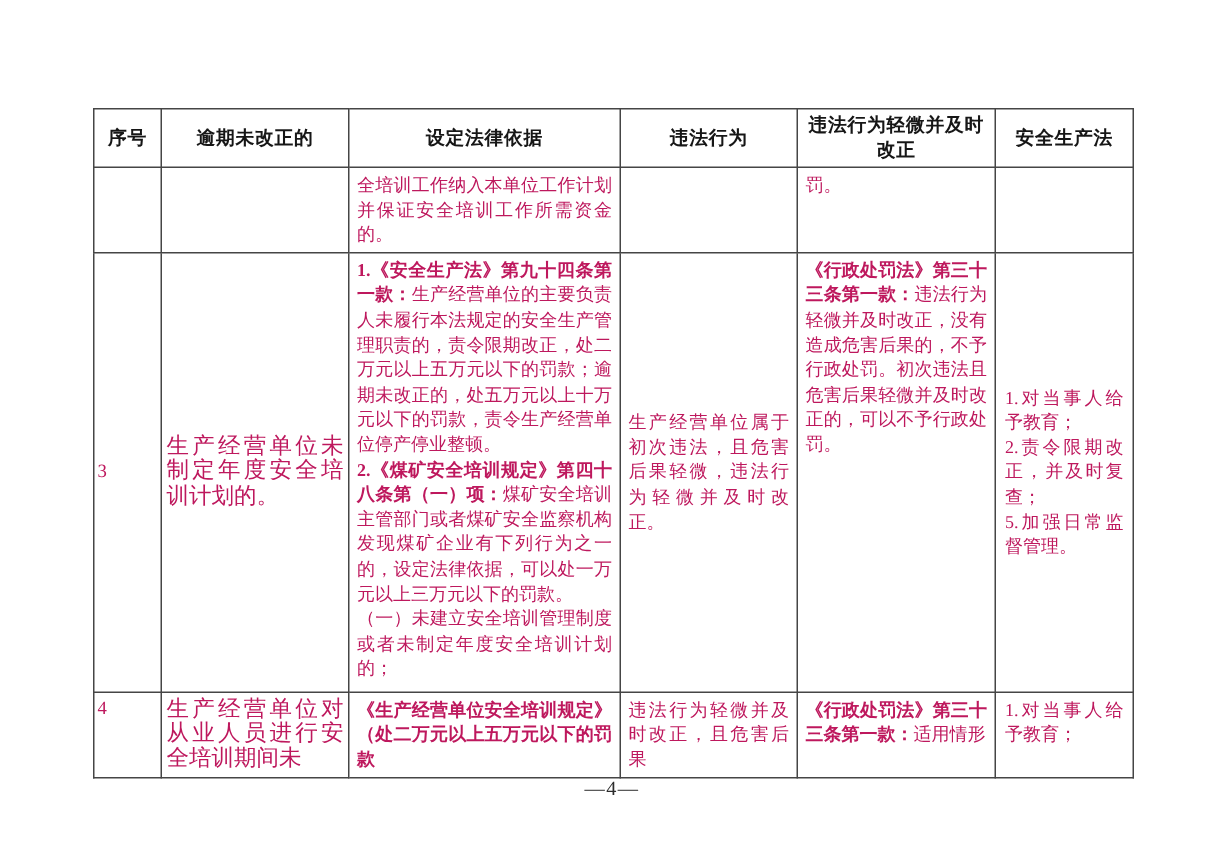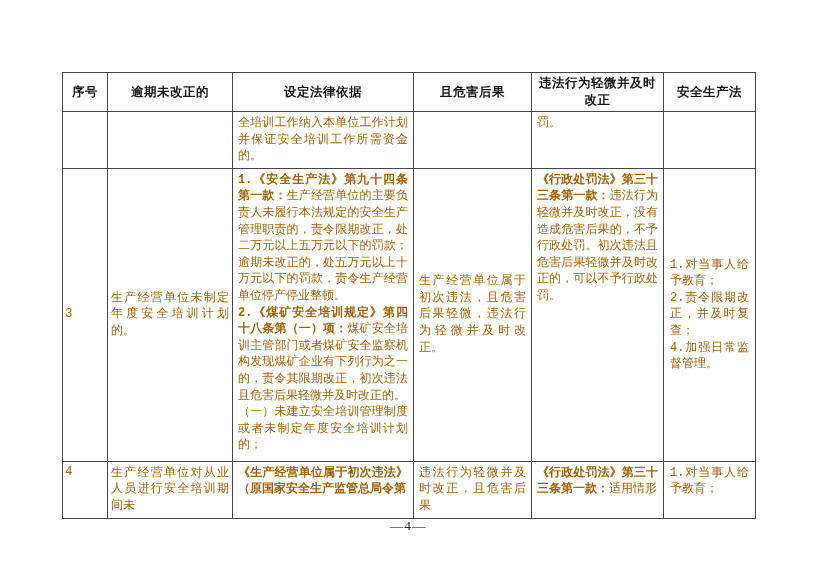--- a/index.html
+++ b/index.html
@@ -45,25 +45,24 @@
     height: 27px;
     padding: 2px;
     letter-spacing: 0.5px;
     color: #161616;
   }
   td {
     font-size: 12px;
     line-height: 16.6px;
     vertical-align: middle;
     padding: 3px 5px;
-    color: #a16207;
-    font-family: Liberation Mono, monospace;
+    color: #be185d;
   }
   td.c0 { text-align: center; padding: 2px; font-size: 12.5px; }
-  td.c1 { padding: 3px 3px; font-size: 12px; }
+  td.c1 { padding: 3px 3px; font-size: 15px; }
   td.c2 { vertical-align: top; }
   td.c4 { vertical-align: top; }
   td.c5 { padding: 3px 6px; }
   tr.r0 td { height: 48px; vertical-align: top; }
   tr.r0 td.c0, tr.r0 td.c1, tr.r0 td.c3, tr.r0 td.c5 { vertical-align: top; }
   tr.r1 td { height: 286px; }
   tr.r1 td.c2, tr.r1 td.c4 { vertical-align: top; }
   tr.r2 td { height: 33px; vertical-align: top; }
   .block {
     text-align: justify;
@@ -91,21 +90,21 @@
         <col class="c2">
         <col class="c3">
         <col class="c4">
         <col class="c5">
       </colgroup>
       <thead>
         <tr>
           <th class="c0">序号</th>
           <th class="c1">逾期未改正的</th>
           <th class="c2">设定法律依据</th>
-          <th class="c3">且危害后果</th>
+          <th class="c3">违法行为</th>
           <th class="c4">违法行为轻微并及时改正</th>
           <th class="c5">安全生产法</th>
         </tr>
       </thead>
       <tbody>
         <tr class="r0">
           <td class="c0"></td>
           <td class="c1"></td>
           <td class="c2">
             <div class="block"><span>全培训工作纳入本单位工作计划并保证安全培训工作所需资金的。</span></div>
@@ -118,44 +117,44 @@
         </tr>
         <tr class="r1">
           <td class="c0">
             <div class="block"><span>3</span></div>
           </td>
           <td class="c1">
             <div class="block"><span>生产经营单位未制定年度安全培训计划的。</span></div>
           </td>
           <td class="c2">
             <div class="block"><span class="b">1.《安全生产法》第九十四条第一款：</span><span>生产经营单位的主要负责人未履行本法规定的安全生产管理职责的，责令限期改正，处二万元以上五万元以下的罚款；逾期未改正的，处五万元以上十万元以下的罚款，责令生产经营单位停产停业整顿。</span></div>
-            <div class="block"><span class="b">2.《煤矿安全培训规定》第四十八条第（一）项：</span><span>煤矿安全培训主管部门或者煤矿安全监察机构发现煤矿企业有下列行为之一的，责令其限期改正，初次违法且危害后果轻微并及时改正的。</span></div>
+            <div class="block"><span class="b">2.《煤矿安全培训规定》第四十八条第（一）项：</span><span>煤矿安全培训主管部门或者煤矿安全监察机构发现煤矿企业有下列行为之一的，设定法律依据，可以处一万元以上三万元以下的罚款。</span></div>
             <div class="block"><span>（一）未建立安全培训管理制度或者未制定年度安全培训计划的；</span></div>
           </td>
           <td class="c3">
             <div class="block"><span>生产经营单位属于初次违法，且危害后果轻微，违法行为轻微并及时改正。</span></div>
           </td>
           <td class="c4">
             <div class="block"><span class="b">《行政处罚法》第三十三条第一款：</span><span>违法行为轻微并及时改正，没有造成危害后果的，不予行政处罚。初次违法且危害后果轻微并及时改正的，可以不予行政处罚。</span></div>
           </td>
           <td class="c5">
             <div class="block"><span>1.对当事人给予教育；</span></div>
             <div class="block"><span>2.责令限期改正，并及时复查；</span></div>
-            <div class="block"><span>4.加强日常监督管理。</span></div>
+            <div class="block"><span>5.加强日常监督管理。</span></div>
           </td>
         </tr>
         <tr class="r2">
           <td class="c0">
             <div class="block"><span>4</span></div>
           </td>
           <td class="c1">
             <div class="block"><span>生产经营单位对从业人员进行安全培训期间未</span></div>
           </td>
           <td class="c2">
-            <div class="block"><span class="b">《生产经营单位属于初次违法》（原国家安全生产监管总局令第</span></div>
+            <div class="block"><span class="b">《生产经营单位安全培训规定》（处二万元以上五万元以下的罚款</span></div>
           </td>
           <td class="c3">
             <div class="block"><span>违法行为轻微并及时改正，且危害后果</span></div>
           </td>
           <td class="c4">
             <div class="block"><span class="b">《行政处罚法》第三十三条第一款：</span><span>适用情形</span></div>
           </td>
           <td class="c5">
             <div class="block"><span>1.对当事人给予教育；</span></div>
           </td>

